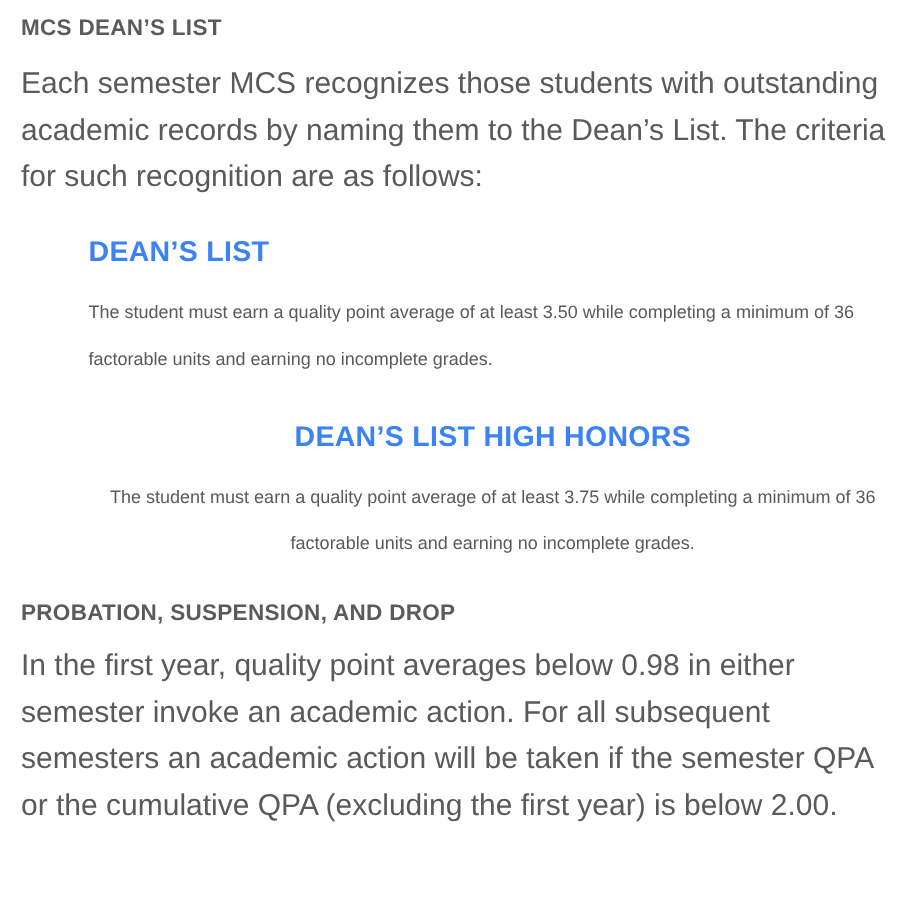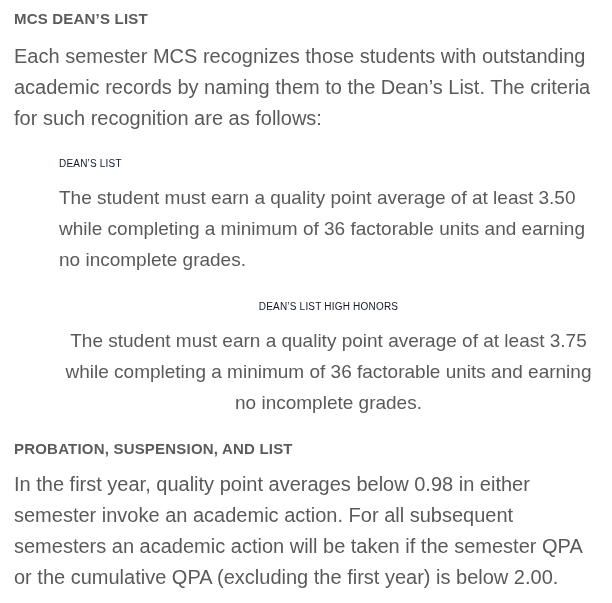--- a/index.html
+++ b/index.html
@@ -40,29 +40,29 @@
   }
   .indent-block {
     margin-left: 45px;
     margin-top: 24px;
   }
   .indent-block + .indent-block {
     margin-top: 26px;
     text-align: center;
   }
   .sub-heading {
-    font-size: 10px;
-    font-weight: normal;
-    color: #0f172a;
+    font-size: 19px;
+    font-weight: bold;
+    color: #3b82f6;
     letter-spacing: 0.2px;
     margin: 0 0 12px 0;
     line-height: 1.2;
   }
   .indent-block p.body-text {
-    font-size: 19px;
+    font-size: 12px;
     line-height: 31px;
   }
   .last-para {
     margin-top: 0;
   }
 </style>
 </head>
 <body>
 
 <div class="page">
@@ -74,17 +74,17 @@
   <div class="indent-block">
     <h3 class="sub-heading">DEAN’S LIST</h3>
     <p class="body-text">The student must earn a quality point average of at least 3.50 while completing a minimum of 36 factorable units and earning no incomplete grades.</p>
   </div>
 
   <div class="indent-block">
     <h3 class="sub-heading">DEAN’S LIST HIGH HONORS</h3>
     <p class="body-text">The student must earn a quality point average of at least 3.75 while completing a minimum of 36 factorable units and earning no incomplete grades.</p>
   </div>
 
-  <h2 class="section-heading second">PROBATION, SUSPENSION, AND LIST</h2>
+  <h2 class="section-heading second">PROBATION, SUSPENSION, AND DROP</h2>
 
   <p class="body-text last-para">In the first year, quality point averages below 0.98 in either semester invoke an academic action.  For all subsequent semesters an academic action will be taken if the semester QPA or the cumulative QPA (excluding the first year) is below 2.00.</p>
 
 </div>
 
 </body></html>

